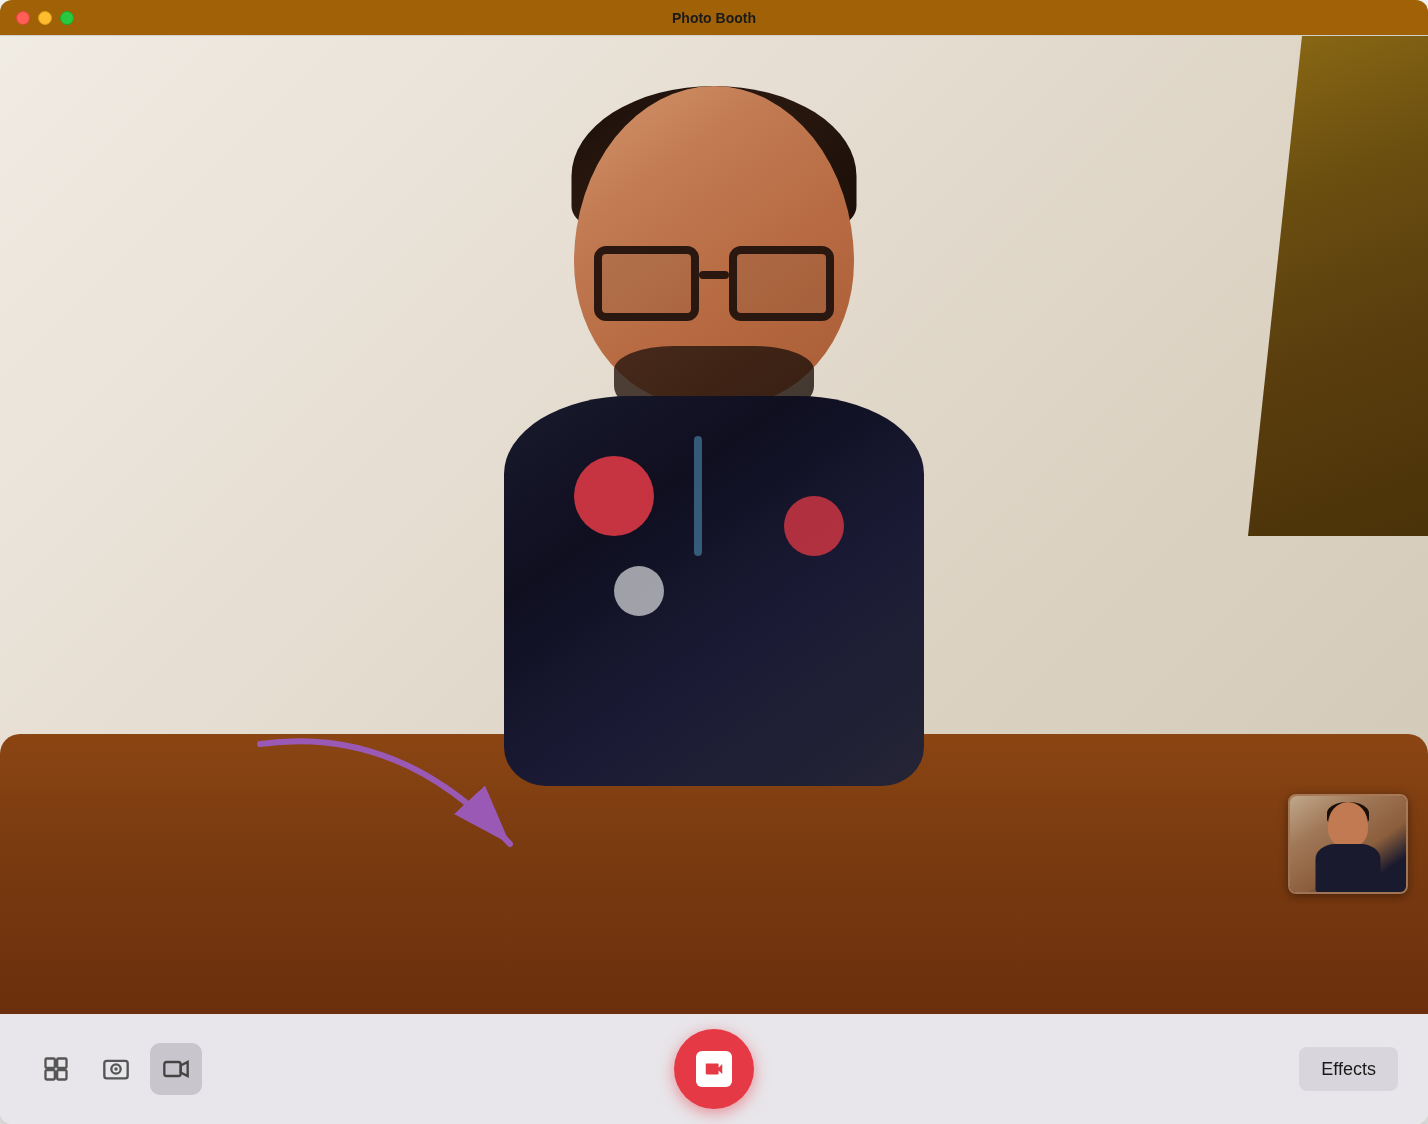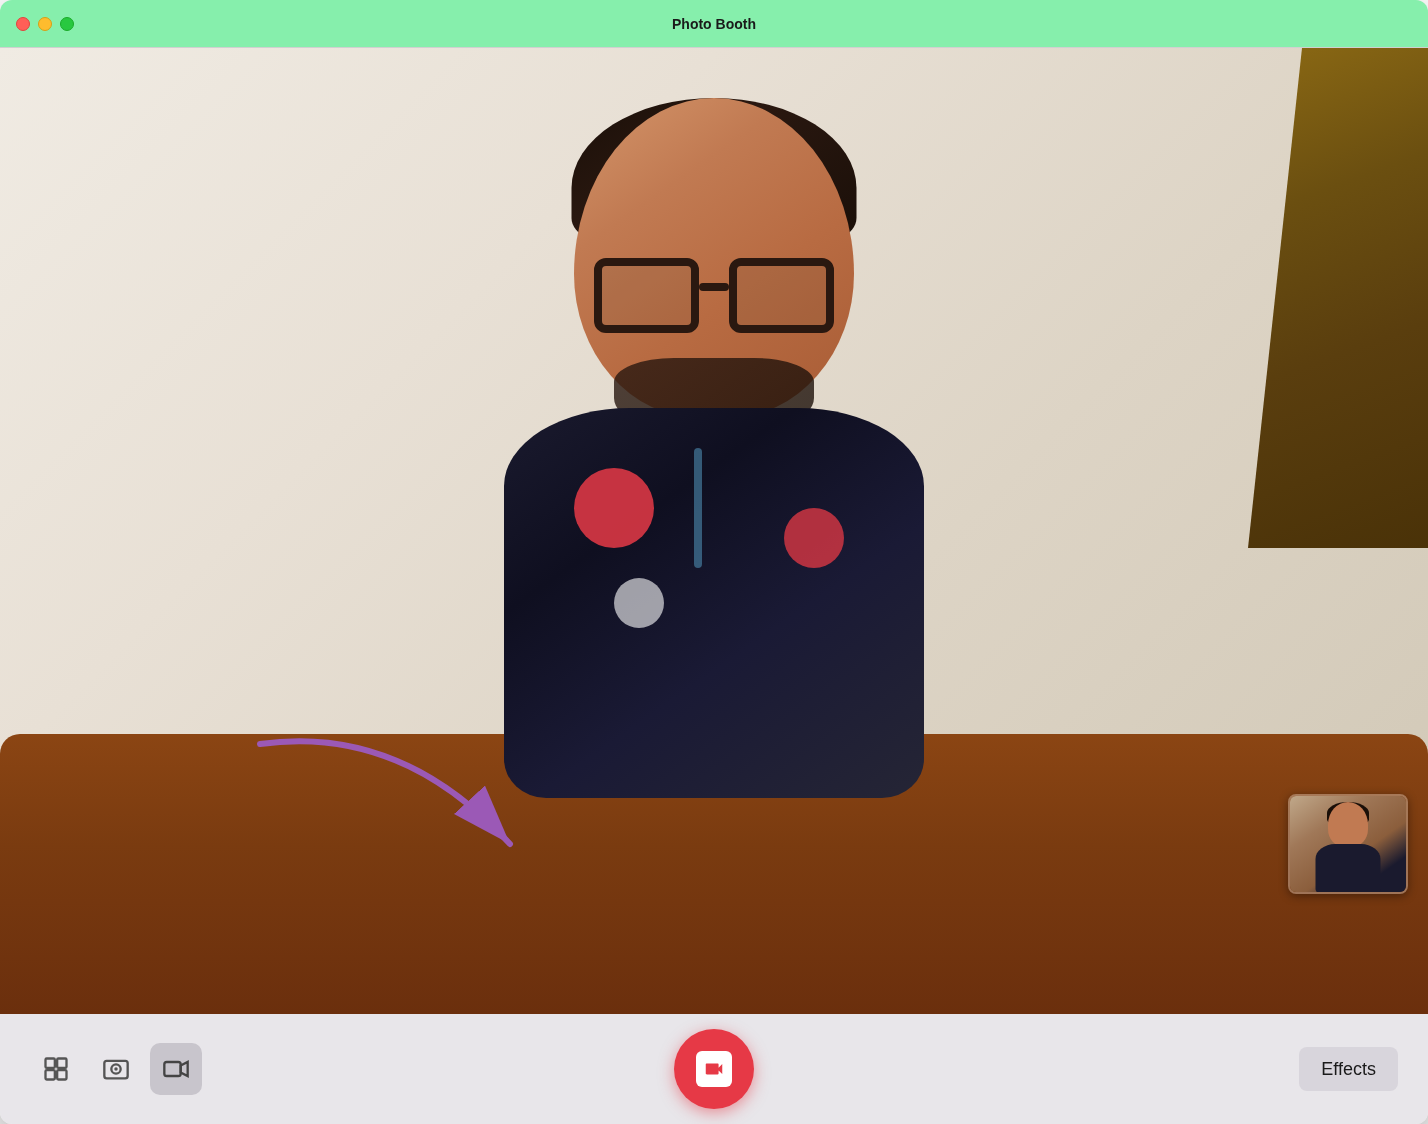--- a/index.html
+++ b/index.html
@@ -22,22 +22,22 @@
       background: #f0f0f0;
       border-radius: 12px;
       overflow: hidden;
       display: flex;
       flex-direction: column;
       box-shadow: 0 20px 60px rgba(0,0,0,0.4);
     }
 
     
     .title-bar {
-      height: 48px;
-      background: #86efac;
+      height: 36px;
+      background: #a16207;
       display: flex;
       align-items: center;
       justify-content: center;
       position: relative;
       border-bottom: 1px solid #d0d0d0;
       flex-shrink: 0;
     }
 
     .traffic-lights {
       position: absolute;

